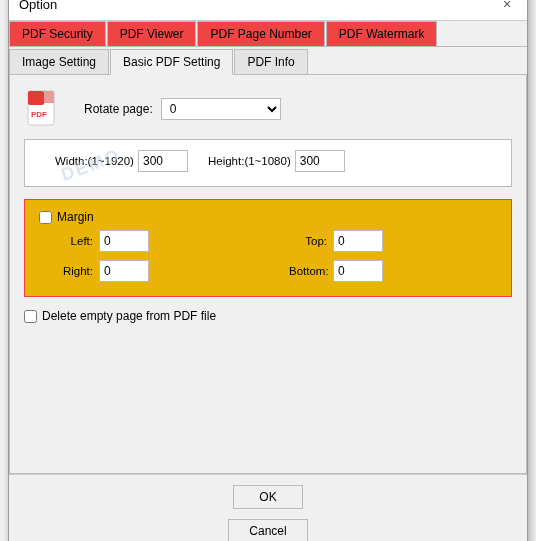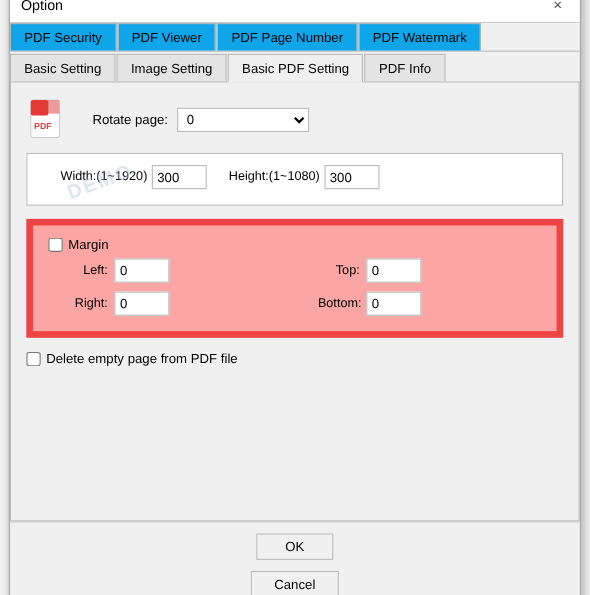--- a/index.html
+++ b/index.html
@@ -44,21 +44,21 @@
       justify-content: center;
     }
     .tabs-row {
       display: flex;
       background: #f0f0f0;
     }
     .tab {
       padding: 5px 12px;
       border: 1px solid #bbb;
       border-bottom: none;
-      background: #0ea5e9;
+      background: #ef4444;
       cursor: pointer;
       font-size: 12px;
       color: #000;
       margin-right: 1px;
     }
     .tabs-row-2 {
       display: flex;
       background: #f0f0f0;
       border-top: 1px solid #bbb;
     }
@@ -143,24 +143,24 @@
     }
     input[type=text] {
       border: 1px solid #bbb;
       background: #fff;
       padding: 2px 4px;
       font-size: 12px;
       width: 50px;
       height: 22px;
     }
     .margin-section {
-      border: 6px solid #ef4444;
+      border: 1px solid #ef4444;
       padding: 10px 14px 14px;
       margin-bottom: 12px;
-      background: #fca5a5;
+      background: #eab308;
     }
     .margin-fields {
       display: grid;
       grid-template-columns: 1fr 1fr;
       gap: 8px 26px;
       padding-left: 16px;
       margin-top: 6px;
     }
     .margin-field {
       display: flex;
@@ -217,21 +217,20 @@
   </div>
 
   <div class="tabs-row">
     <div class="tab">PDF Security</div>
     <div class="tab">PDF Viewer</div>
     <div class="tab">PDF Page Number</div>
     <div class="tab">PDF Watermark</div>
   </div>
 
   <div class="tabs-row-2">
-    <div class="tab2">Basic Setting</div>
     <div class="tab2">Image Setting</div>
     <div class="tab2 active">Basic PDF Setting</div>
     <div class="tab2">PDF Info</div>
   </div>
 
   <div class="content-area" style="position:relative;">
     <div class="watermark-text">DEMO</div>
 
     <div class="rotate-row">
       <div class="pdf-icon">

